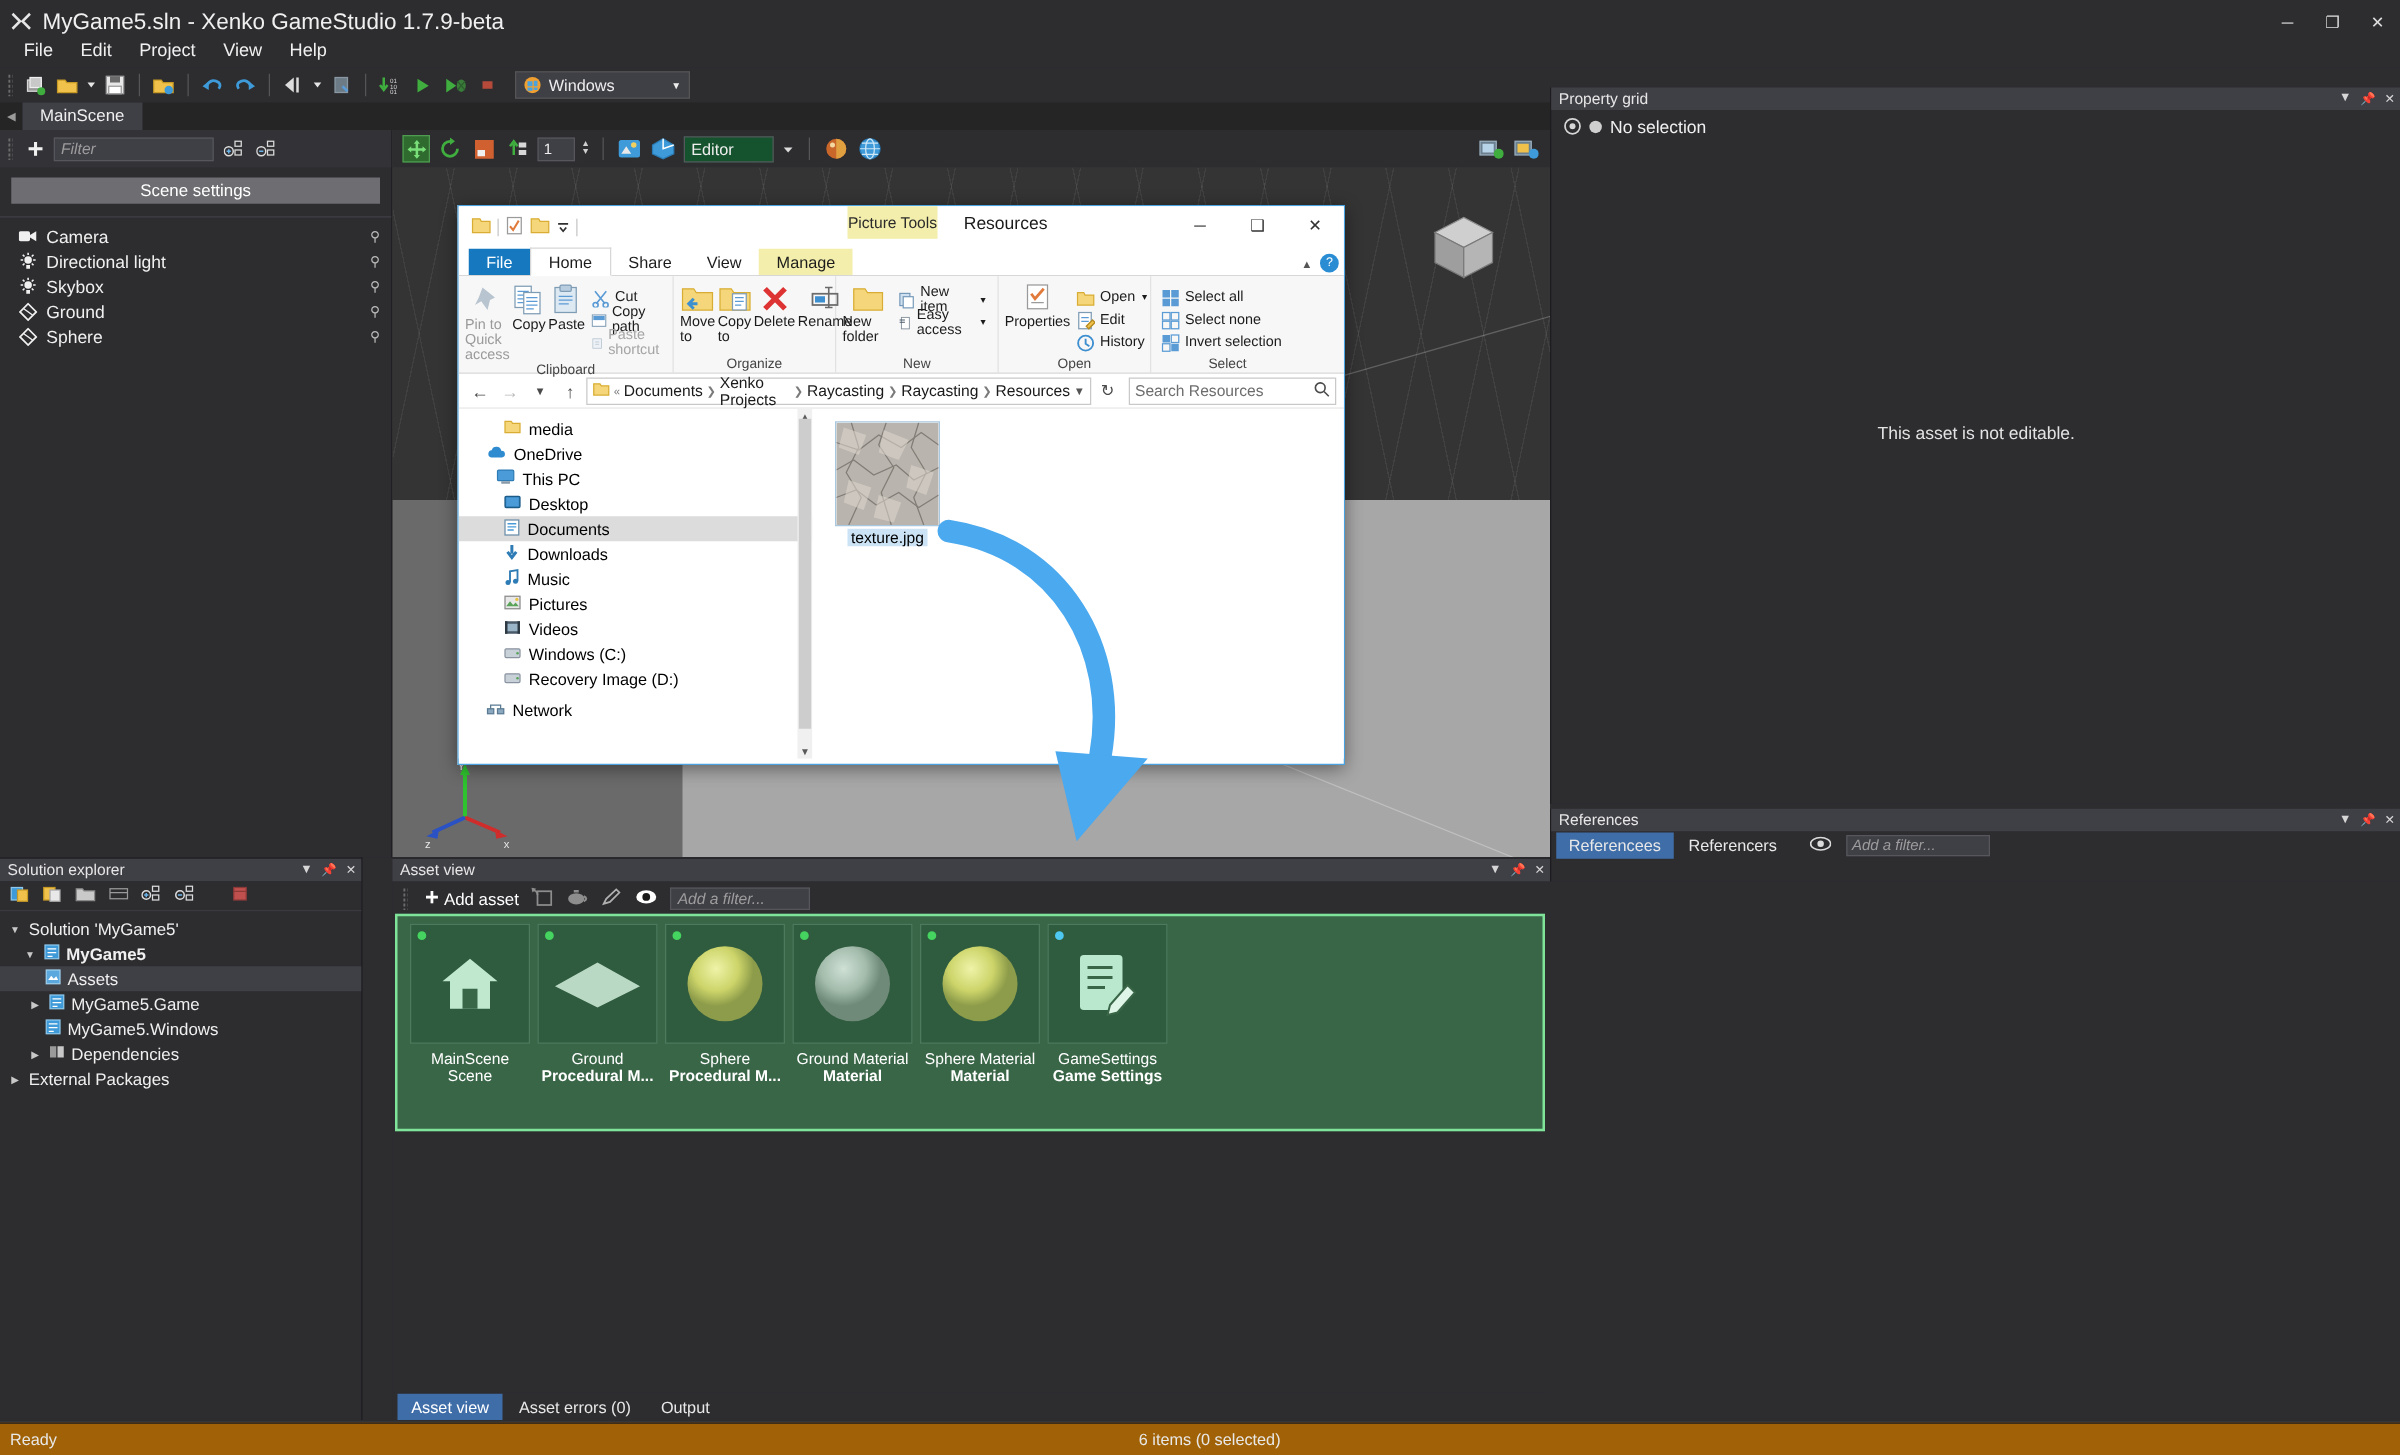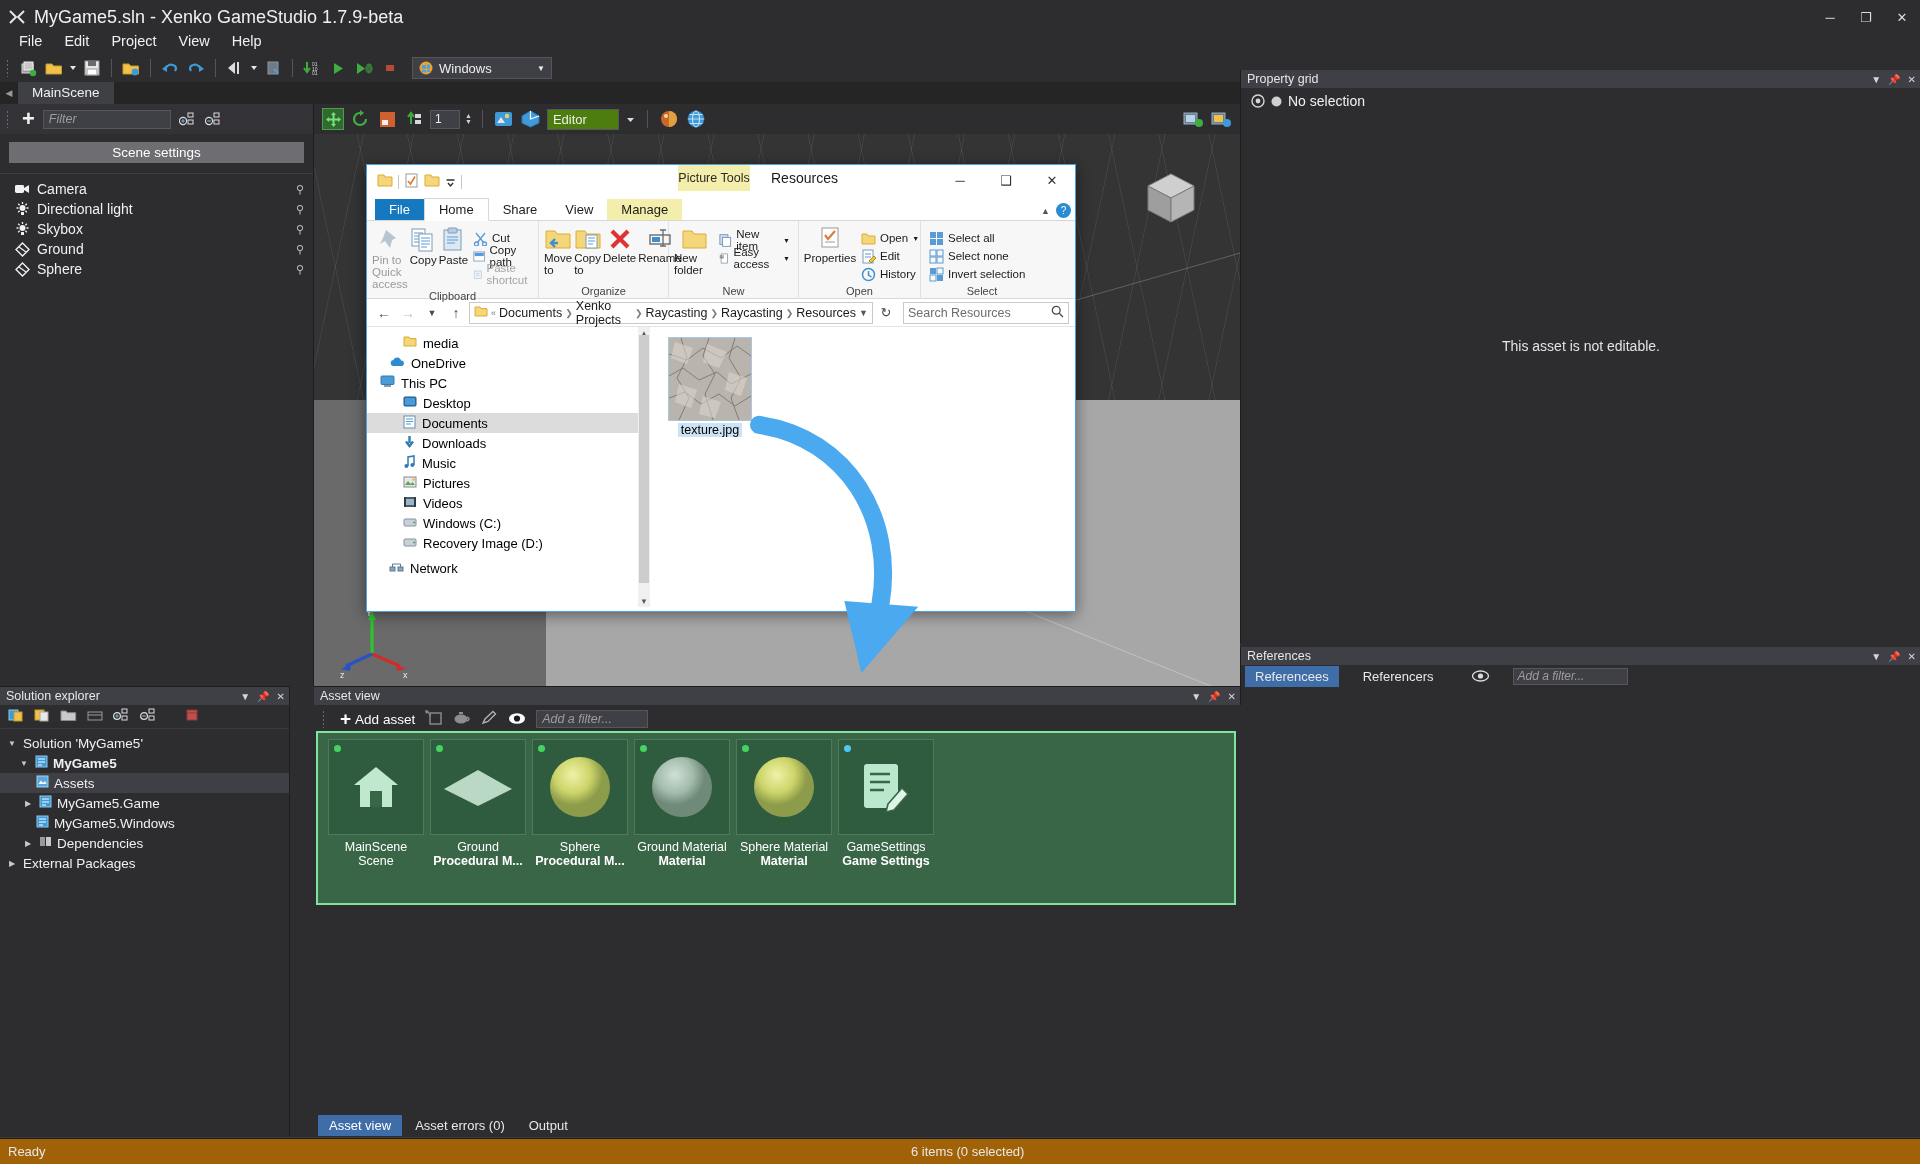--- a/index.html
+++ b/index.html
@@ -66,21 +66,21 @@
 
   
   .viewport { position:absolute; left:314px; top:104px; width:926px; height:582px;
     background:#3a3a3a; overflow:hidden; }
   .vp-toolbar { position:absolute; left:0; top:0; width:926px; height:30px;
     background:#2d2d30; display:flex; align-items:center; gap:5px; padding-left:8px; z-index:5;}
   .vp-btn { width:22px; height:22px; display:flex; align-items:center; justify-content:center; }
   .vp-num { width:30px; height:19px; background:#3f3f46; border:1px solid #56565c; font-size:12px;
     color:#eee; display:flex; align-items:center; padding-left:4px;}
   .vp-spin { display:flex; flex-direction:column; justify-content:center; color:#cfcfcf; font-size:7px; line-height:6px;}
-  .vp-combo { width:72px; height:21px; background:#4d7c0f; border:1px solid #56565c;
+  .vp-combo { width:72px; height:21px; background:#14532d; border:1px solid #56565c;
     display:flex; align-items:center; justify-content:space-between; font-size:13px; color:#eee;
     padding:0 5px; }
   .vp-right { position:absolute; right:8px; top:4px; display:flex; gap:6px; }
 
   .vp-scene { position:absolute; left:0; top:30px; width:926px; height:552px; overflow:hidden;
     background:#3c3c3c; }
   .vp-sky { position:absolute; left:0; top:0; width:926px; height:266px; background:#343434;}
   .vp-grid { position:absolute; left:0; top:0; width:926px; height:266px; opacity:0.40;
     background-image:
       repeating-linear-gradient(102deg, transparent 0 48px, rgba(255,255,255,.16) 48px 49px),
@@ -101,21 +101,21 @@
   .panel-head { height:18px; background:#3f3f46; display:flex; align-items:center;
     padding:0 4px 0 6px; font-size:12.5px; color:#e6e6e6; }
   .panel-head .ctrls { margin-left:auto; display:flex; gap:7px; color:#d6d6d6; font-size:10px; }
   .propgrid { position:absolute; left:0; top:0; width:680px; height:573px; background:#2d2d30;
     border-left:1px solid #1d1d20;}
   .pg-sel { height:26px; display:flex; align-items:center; gap:6px; padding-left:10px; font-size:14px; }
   .pg-msg { position:absolute; left:0; top:268px; width:680px; text-align:center;
     font-size:14px; color:#e3e3e3; }
   .refs { position:absolute; left:0; top:577px; width:680px; height:58px; background:#2d2d30;
     border-left:1px solid #1d1d20;}
-  .ref-tabs { display:flex; align-items:center; height:22px; padding-left:4px; gap:14px; }
+  .ref-tabs { display:flex; align-items:center; height:22px; padding-left:4px; gap:2px; }
   .ref-tab { font-size:13px; padding:3px 10px; color:#e8e8e8;}
   .ref-tab.act { background:#3f6da8; }
   .ref-filter { margin-left:10px; width:115px; height:17px; background:#3f3f46; border:1px solid #56565c;
     color:#9d9d9d; font-style:italic; font-size:12px; padding:0 4px; display:flex; align-items:center;}
 
   
   .solexp { position:absolute; left:0; top:686px; width:290px; height:450px; background:#2d2d30;
     border-top:1px solid #1d1d20; border-right:1px solid #1d1d20;}
   .se-toolbar { height:24px; display:flex; align-items:center; gap:10px; padding-left:8px;
     background:#2d2d30; border-bottom:1px solid #3a3a3d;}
@@ -1151,21 +1151,21 @@
                 <path d="M1 2 h5 l1 1.6 h6 v7.4h-12z" fill="#f5d67a" stroke="#d9ad33"></path>
               </svg></span>
           <span>media</span>
         </div>
         <div class="np-row" style="padding-left:22px">
           <span><svg width="16" height="12" viewBox="0 0 16 12">
                 <path d="M4 10 a3 3 0 0 1 .3-5.9 A4 4 0 0 1 12 4.6 a2.7 2.7 0 0 1 .5 5.4z" fill="#2e8bd0"></path>
               </svg></span>
           <span>OneDrive</span>
         </div>
-        <div class="np-row" style="padding-left:13px">
+        <div class="np-row" style="padding-left:30px">
           <span><svg width="15" height="13" viewBox="0 0 15 13">
                 <rect x="1" y="1" width="13" height="8.5" rx="1" fill="#4a9bd8" stroke="#2e7cb5"></rect>
                 <rect x="4" y="10" width="7" height="2" fill="#8a9aa8"></rect>
               </svg></span>
           <span>This PC</span>
         </div>
         <div class="np-row ind">
           <span><svg width="14" height="12" viewBox="0 0 14 12">
                 <rect x="1" y="1" width="12" height="9" rx="1" fill="#2e7cb5" stroke="#1c5a87"></rect>
                 <rect x="2" y="2" width="10" height="7" fill="#4a9bd8"></rect>

